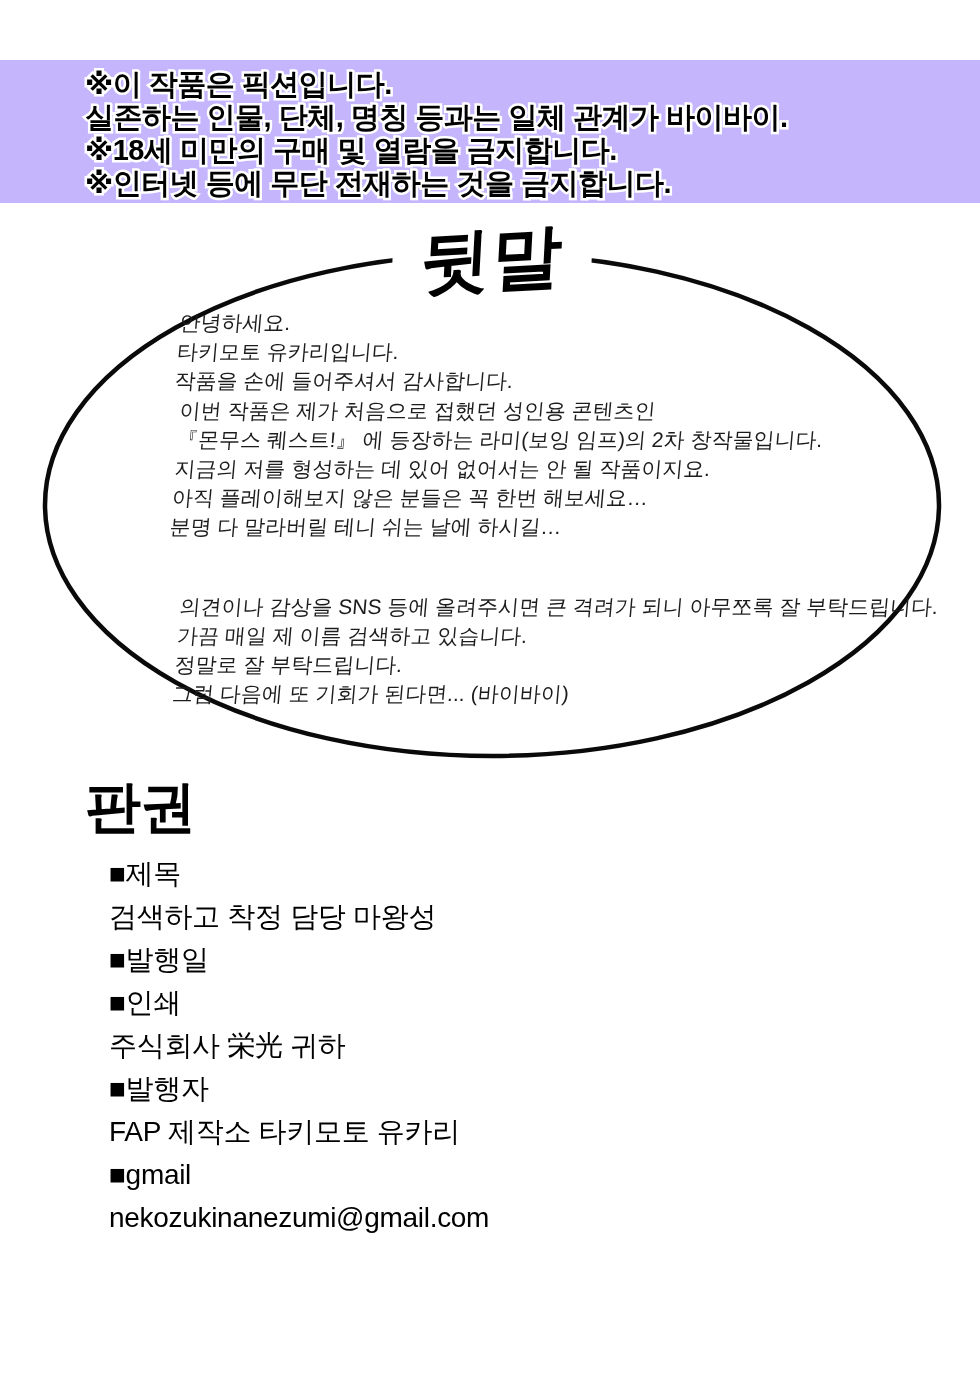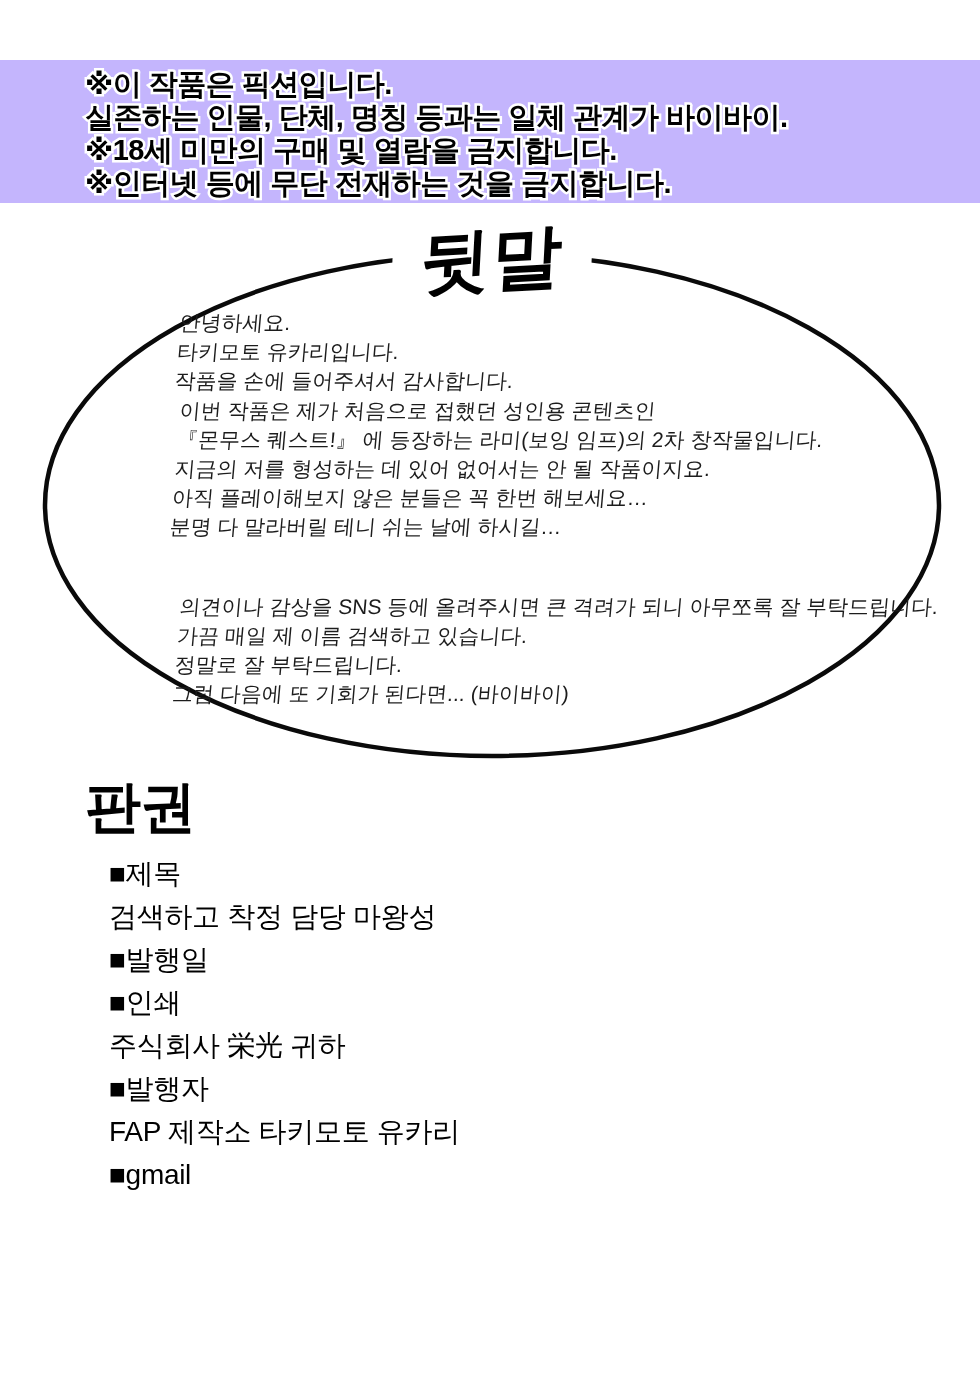--- a/index.html
+++ b/index.html
@@ -103,16 +103,17 @@
   <div>
     <div class="c-line">■인쇄</div>
     <div class="c-line">주식회사 栄光 귀하</div>
   </div>
   <div>
     <div class="c-line">■발행자</div>
     <div class="c-line">FAP 제작소 타키모토 유카리</div>
   </div>
   <div>
     <div class="c-line">■gmail</div>
+    <div class="c-line">nekozukinanezumi@gmail.com</div>
   </div>
   <div>
   </div>
 </div>
 
 </body></html>

